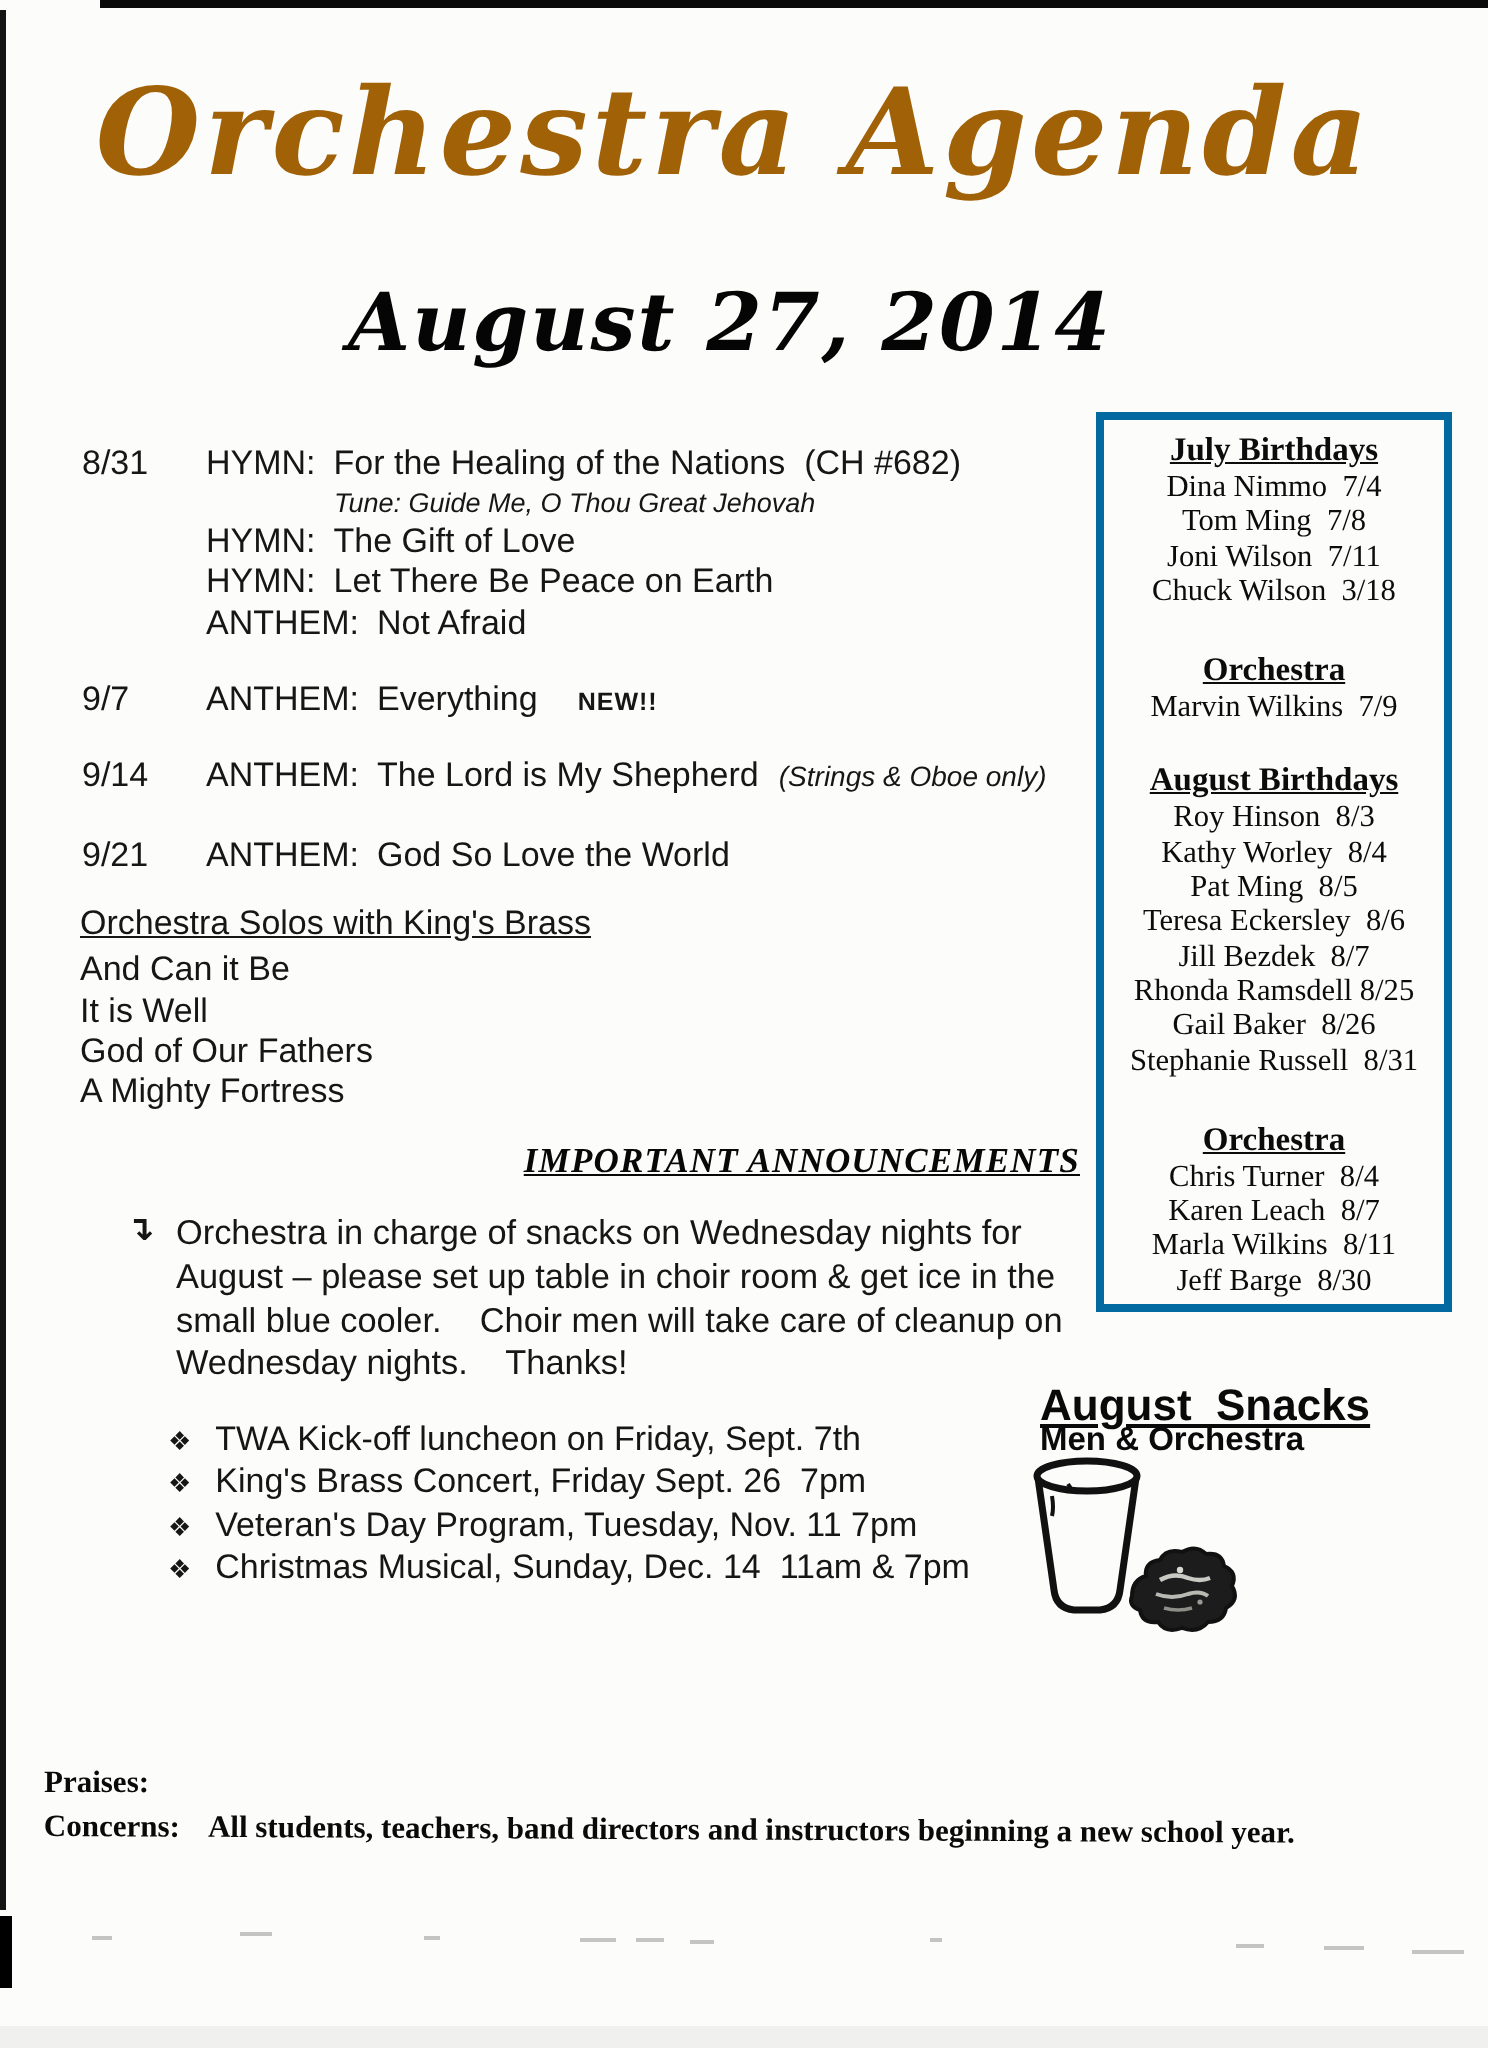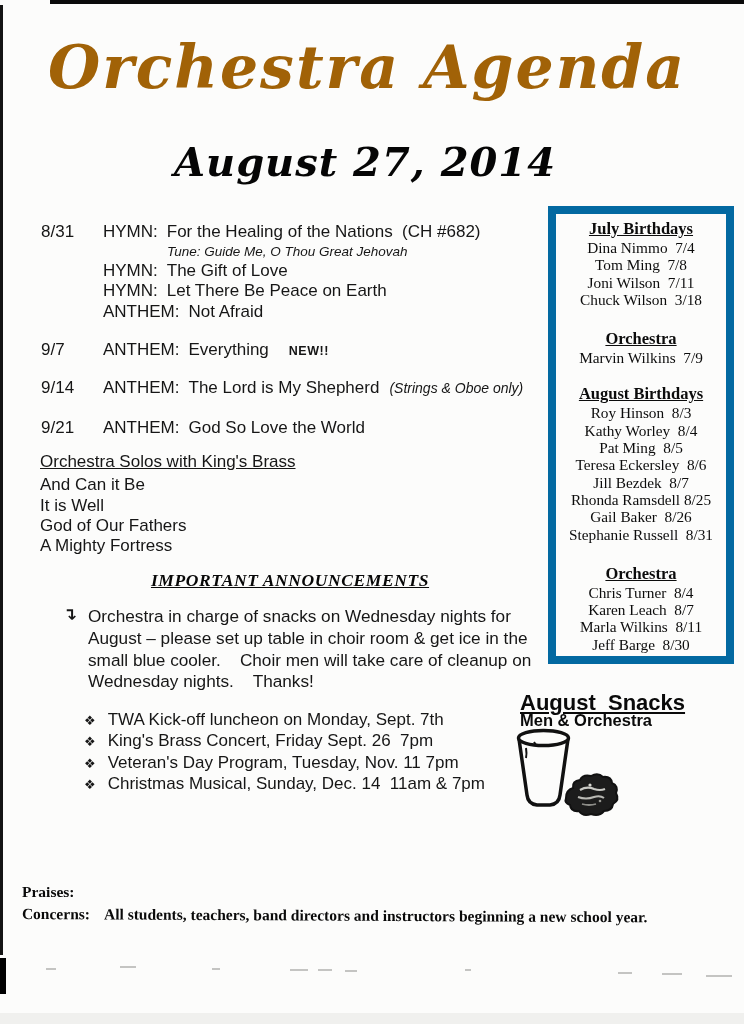--- a/index.html
+++ b/index.html
@@ -35,36 +35,36 @@
   .sched-date{width:62px;flex:none;}
   .sched-type{margin-right:9px;}
   .tune-line{font-style:italic;font-size:13.5px;line-height:18px;padding-left:64px;}
   .new-badge{font-weight:bold;font-size:12.5px;letter-spacing:.5px;margin-left:20px;}
   .inline-note{font-style:italic;font-size:14px;margin-left:10px;}
 
   .solos{position:absolute;left:40px;top:452px;font-size:17px;line-height:20.3px;}
   .solos-heading{text-decoration:underline;margin-bottom:3px;}
 
   .ann-heading{
-    position:absolute;left:40px;top:570px;width:500px;text-align:center;
+    position:absolute;left:40px;top:570px;width:500px;text-align:right;
     font-family:"Liberation Serif","DejaVu Serif",serif;
     font-weight:bold;font-style:italic;font-size:17.5px;letter-spacing:.6px;
     text-decoration:underline;color:#080808;
   }
   .main-bullet{position:absolute;left:63px;top:606px;width:480px;font-size:17.2px;line-height:21.8px;}
   .main-bullet .icon{position:absolute;left:0;top:-2px;font-weight:bold;font-size:17px;}
   .main-bullet .lines{margin-left:25px;}
   .events{position:absolute;left:84px;top:710px;font-size:17px;line-height:20.3px;}
   .event-row{display:flex;align-items:baseline;}
   .event-row .icon{font-size:13px;margin-right:12px;flex:none;}
 
   
   .bday-box{
     position:absolute;left:548px;top:206px;width:170px;height:437px;
-    border:8px solid #0369a1;background:#fcfcfb;
+    border:4px solid #0369a1;background:#fcfcfb;
     font-family:"Liberation Serif","DejaVu Serif",serif;
     text-align:center;padding-top:5px;color:#0c0c0c;
   }
   .bday-heading{font-weight:bold;font-size:16.5px;text-decoration:underline;line-height:19px;margin-bottom:1px;}
   .bday-entry{font-size:15.3px;line-height:17.3px;}
   .bday-gap1{margin-top:21px;}
   .bday-gap2{margin-top:18px;}
 
   
   .snacks-heading{position:absolute;left:520px;top:690px;font-size:22px;font-weight:bold;text-decoration:underline;white-space:pre;color:#0a0a0a;}
@@ -158,21 +158,21 @@
       <div class="pre">Orchestra in charge of snacks on Wednesday nights for</div>
       <div class="pre">August – please set up table in choir room &amp; get ice in the</div>
       <div class="pre">small blue cooler.    Choir men will take care of cleanup on</div>
       <div class="pre">Wednesday nights.    Thanks!</div>
     </div>
   </div>
 
   <div class="events">
     <div class="event-row">
       <span class="icon">❖</span>
-      <span class="pre">TWA Kick-off luncheon on Monday, Sept. 7th</span>
+      <span class="pre">TWA Kick-off luncheon on Friday, Sept. 7th</span>
     </div>
     <div class="event-row">
       <span class="icon">❖</span>
       <span class="pre">King's Brass Concert, Friday Sept. 26  7pm</span>
     </div>
     <div class="event-row">
       <span class="icon">❖</span>
       <span class="pre">Veteran's Day Program, Tuesday, Nov. 11 7pm</span>
     </div>
     <div class="event-row">

